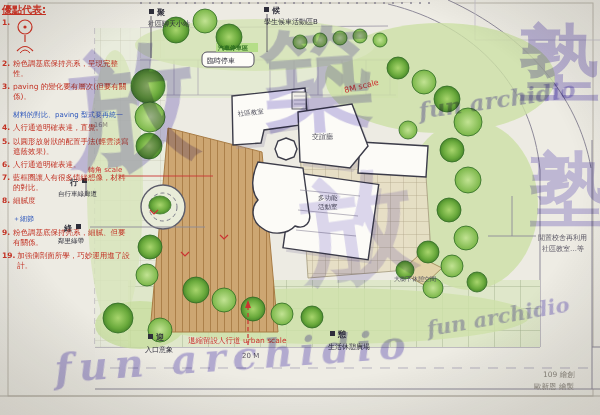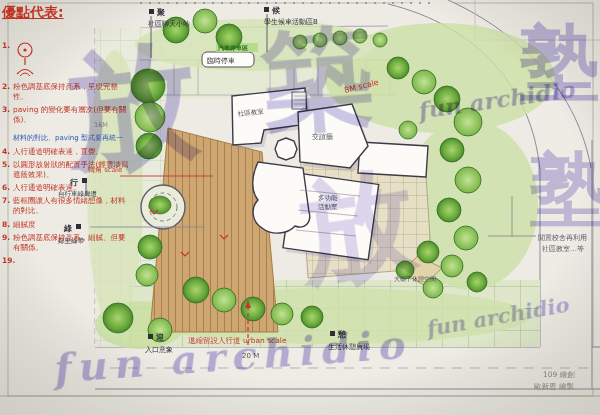--- a/index.html
+++ b/index.html
@@ -3,21 +3,21 @@
 <meta charset="utf-8">
 <style>
   html,body{margin:0;padding:0;}
   body{width:600px;height:415px;position:relative;overflow:hidden;
        background:#eae7df;font-family:"DejaVu Sans",sans-serif;}
   svg text{font-family:"DejaVu Sans",sans-serif;}
   .plan{position:absolute;left:0;top:0;}
   
   .notes{position:absolute;left:2px;top:3px;width:128px;color:#c23224;
          font-size:7.5px;line-height:1.35;z-index:3;}
-  .nt{font-size:14px;font-weight:bold;text-decoration:underline;margin-bottom:19px;}
+  .nt{font-size:10px;font-weight:bold;text-decoration:underline;margin-bottom:1px;}
   .ni{margin-bottom:3px;display:flex;gap:2px;}
   .nn{flex:0 0 9px;font-weight:bold;}
   .ntx{flex:1;}
   .sub{display:block;color:#2b55bb;font-size:7px;margin-top:9px;}
   .sk{flex:0 0 24px;}
   
   .wm{position:absolute;color:#7e6fd0;mix-blend-mode:multiply;pointer-events:none;
       font-weight:bold;z-index:6;white-space:nowrap;}
   .wm-cn{font-family:"DejaVu Serif",serif;}
   .wm-sc{font-family:"DejaVu Serif",serif;font-style:italic;}
@@ -300,30 +300,31 @@
   </div>
 
   <div class="ni">
     <span class="nn">7.</span>
     <span class="ntx">藍框圈讓人有很多情緒想像，材料的對比。</span>
   </div>
 
   <div class="ni">
     <span class="nn">8.</span>
     <span class="ntx"><span>細膩度</span>
-      </span>
+      <span class="sub">＋細節</span></span>
   </div>
 
   <div class="ni">
     <span class="nn">9.</span>
     <span class="ntx">粉色調基底保持亮系，細膩、但要有關係。</span>
   </div>
 
   <div class="ni">
     <span class="nn">19.</span>
+    <span class="ntx">加強側剖面所學，巧妙運用進了設計。</span>
   </div>
 </div>
 
 <div class="wm wm-cn wm-a">放</div>
 <div class="wm wm-cn wm-b">築</div>
 <div class="wm wm-cn wm-c">塾</div>
 <div class="wm wm-cn wm-d">塾</div>
 <div class="wm wm-cn wm-e">放</div>
 <div class="wm wm-sc wm-s1">fun archidio</div>
 <div class="wm wm-sc wm-s2">fun archidio</div>

